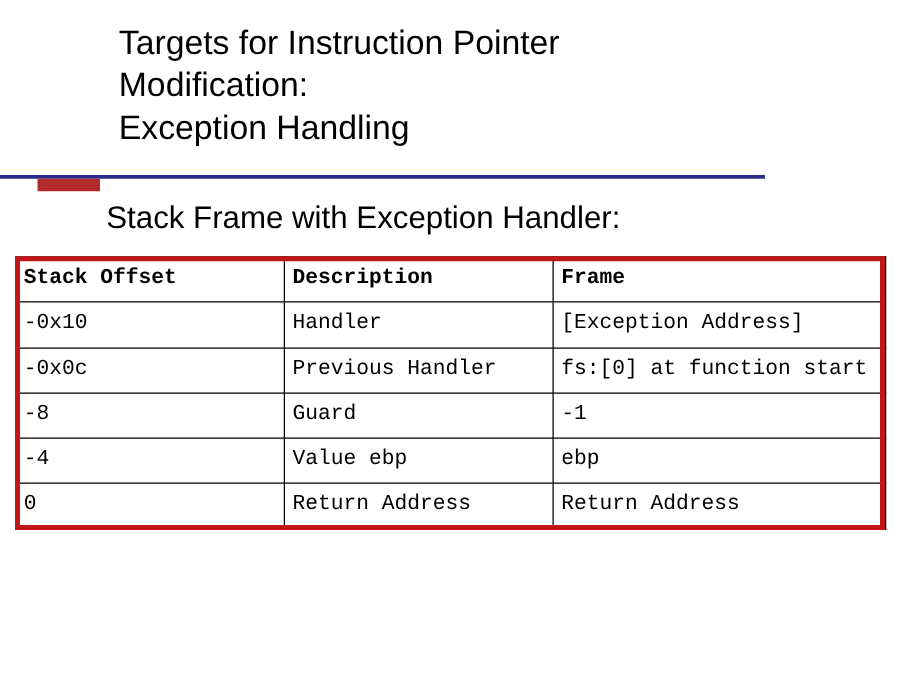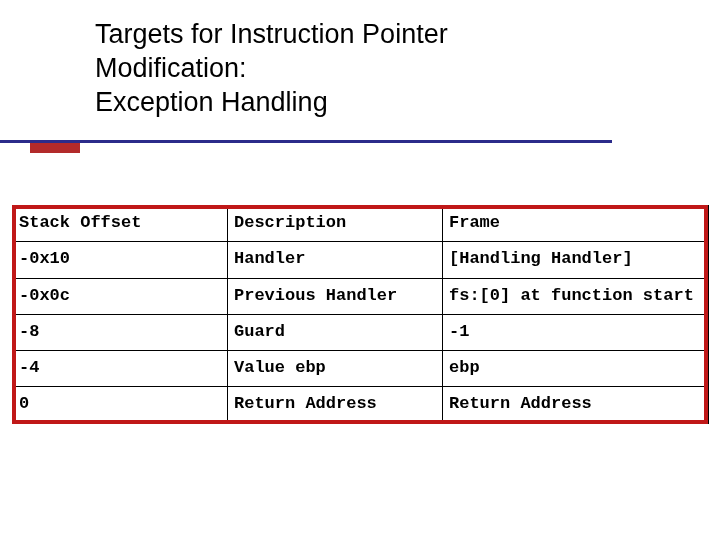--- a/index.html
+++ b/index.html
@@ -77,21 +77,21 @@
     line-height: 1.25;
   }
   table.stack col.c1 { width: 215px; }
   table.stack col.c2 { width: 215px; }
   table.stack col.c3 { width: 266px; }
   table.stack th, table.stack td {
     border: 1px solid #000;
     padding: 6px 6px 8px 6px;
     vertical-align: top;
     text-align: left;
-    font-weight: 700;
+    font-weight: 400;
   }
   table.stack th {
     font-weight: 700;
   }
   
   .table-border {
     position: absolute;
     left: 0;
     top: 0;
     right: 0;
@@ -115,41 +115,42 @@
       <span>Modification:</span><br>
       <span>Exception Handling</span>
     </h1>
   </div>
 
   <div class="rule-area">
     <div class="rule-long"></div>
     <div class="rule-short"></div>
   </div>
 
+  <div class="subtitle">Stack Frame with Exception Handler:</div>
 
   <div class="table-wrap">
     <div class="table-inner">
       <table class="stack">
         <colgroup>
           <col class="c1">
             <col class="c2">
             <col class="c3">
         </colgroup>
         <thead>
           <tr>
             <th>Stack Offset</th>
             <th>Description</th>
             <th>Frame</th>
           </tr>
         </thead>
         <tbody>
           <tr>
             <td>-0x10</td>
             <td>Handler</td>
-            <td>[Handling Handler]</td>
+            <td>[Exception Address]</td>
           </tr>
           <tr>
             <td>-0x0c</td>
             <td>Previous Handler</td>
             <td>fs:[0] at function start</td>
           </tr>
           <tr>
             <td>-8</td>
             <td>Guard</td>
             <td>-1</td>

